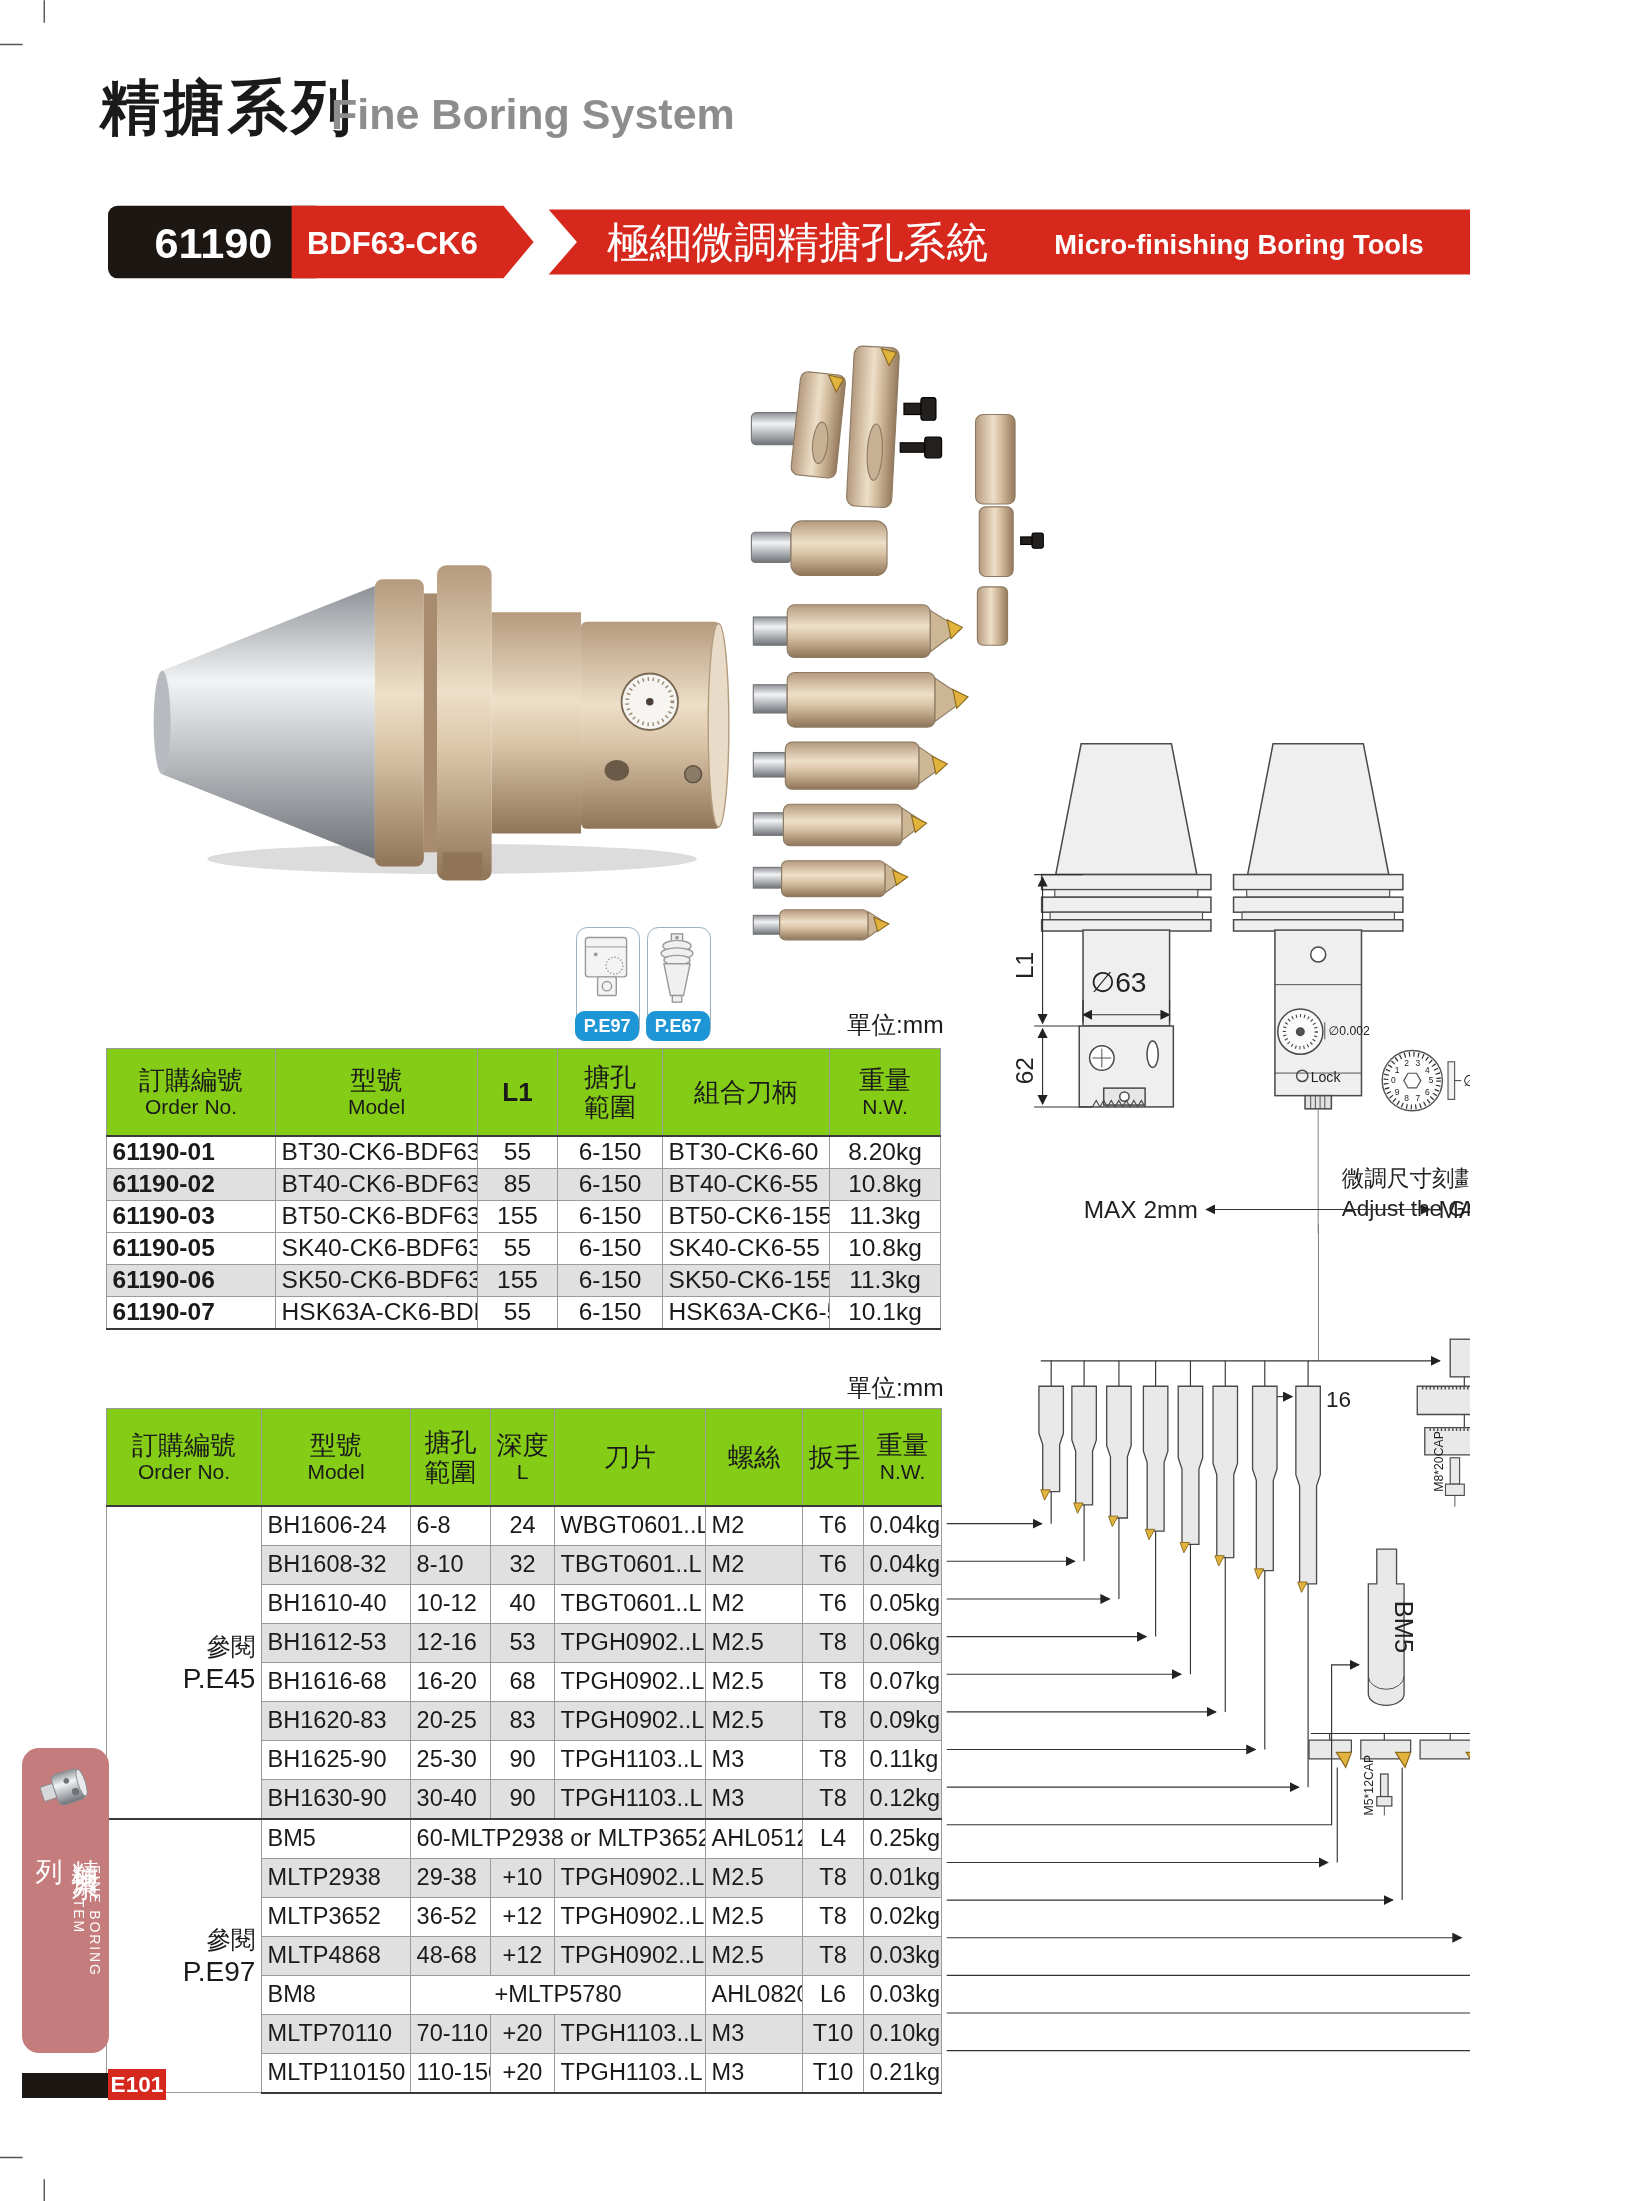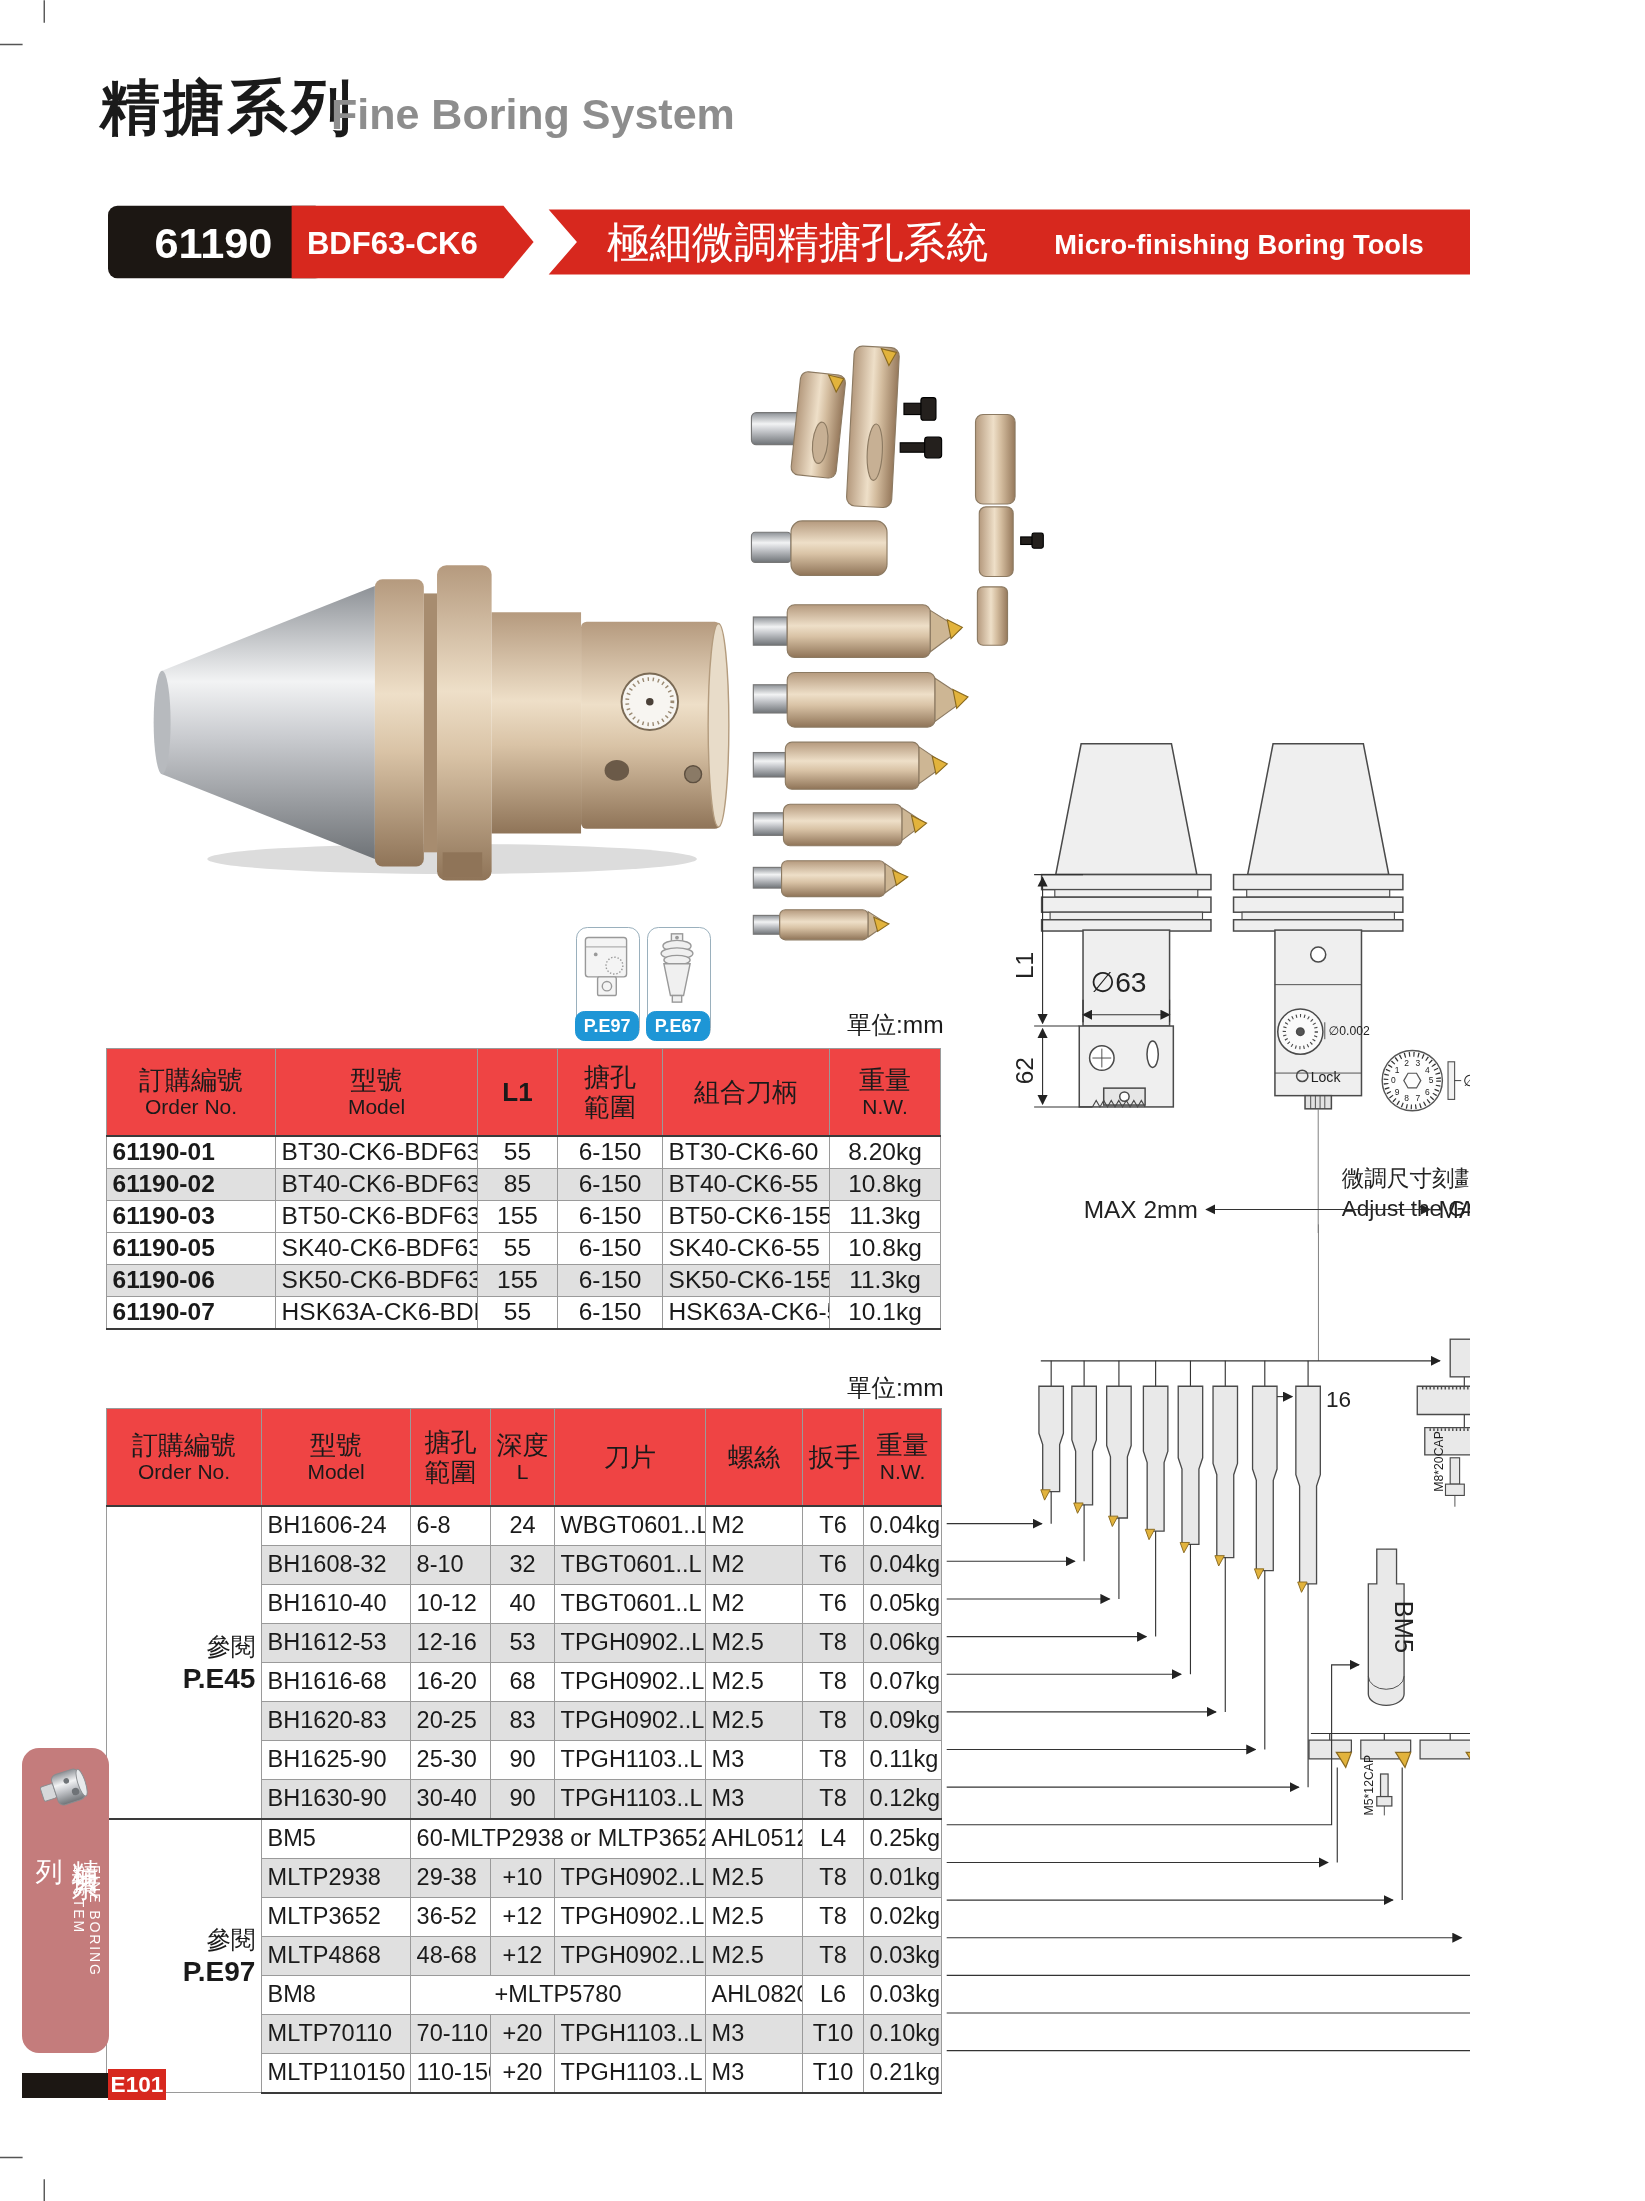--- a/index.html
+++ b/index.html
@@ -3,34 +3,34 @@
 <meta charset="utf-8">
 <style>
   html,body{margin:0;padding:0;background:#fff}
   #page{position:relative;width:1470px;height:2202px;background:#fff;overflow:hidden;
         font-family:"Liberation Sans","DejaVu Sans",sans-serif;color:#1a1a1a}
   .abs{position:absolute}
   svg text{font-family:"Liberation Sans","DejaVu Sans",sans-serif}
   
   table.spec{border-collapse:collapse;table-layout:fixed;background:#fff}
   table.spec th,table.spec td{border:0.9px solid #9a9a9a;padding:0 5.6px;overflow:hidden;white-space:nowrap}
-  table.spec thead th{background:#ef4444;font-weight:normal;border-bottom:2.8px solid #3a3a3a}
+  table.spec thead th{background:#84cc16;font-weight:normal;border-bottom:2.8px solid #3a3a3a}
   .hzh{font-size:26px;line-height:30px}
   .hen{font-size:21px;line-height:24.5px}
   #t1 tbody td{height:31px;font-size:24.5px}
   #t2 tbody td{height:38px;font-size:23.5px}
   tr.g td.shade{background:#e0e0e0}
   td.ord{font-weight:bold;text-align:left}
   td.lft{text-align:left}
   td.ctr{text-align:center}
   #t1 tbody tr:last-child td,#t2 tbody tr:last-child td{border-bottom:2.8px solid #3a3a3a}
   #t2 tr.grpbrk td{border-top:2.8px solid #3a3a3a}
   td.grpcell{background:#fff;text-align:right;vertical-align:middle}
   .refzh{font-size:24.5px}
-  .refpg{font-size:28px;font-weight:bold}
+  .refpg{font-size:28px;font-weight:normal}
   td.merged{font-size:16px;text-align:center}
   
   #title-zh{left:100px;top:68px;font-size:60px;font-weight:bold;letter-spacing:3.8px}
   #title-en{left:331px;top:90px;font-size:43px;font-weight:bold;color:#8d8d8d}
   .unit{width:151px;text-align:left;font-size:24.5px}
   
   #side-tab{left:21.7px;top:1748px;width:87px;height:305px;background:#c47c7c;border-radius:17px}
   #side-tab .vtxt{position:absolute;left:9.4px;top:90px;height:205px;writing-mode:vertical-rl;
      color:#fff;display:flex;flex-direction:row;align-items:flex-start}
   #side-tab .vzh{font-size:27px;letter-spacing:6.6px}

